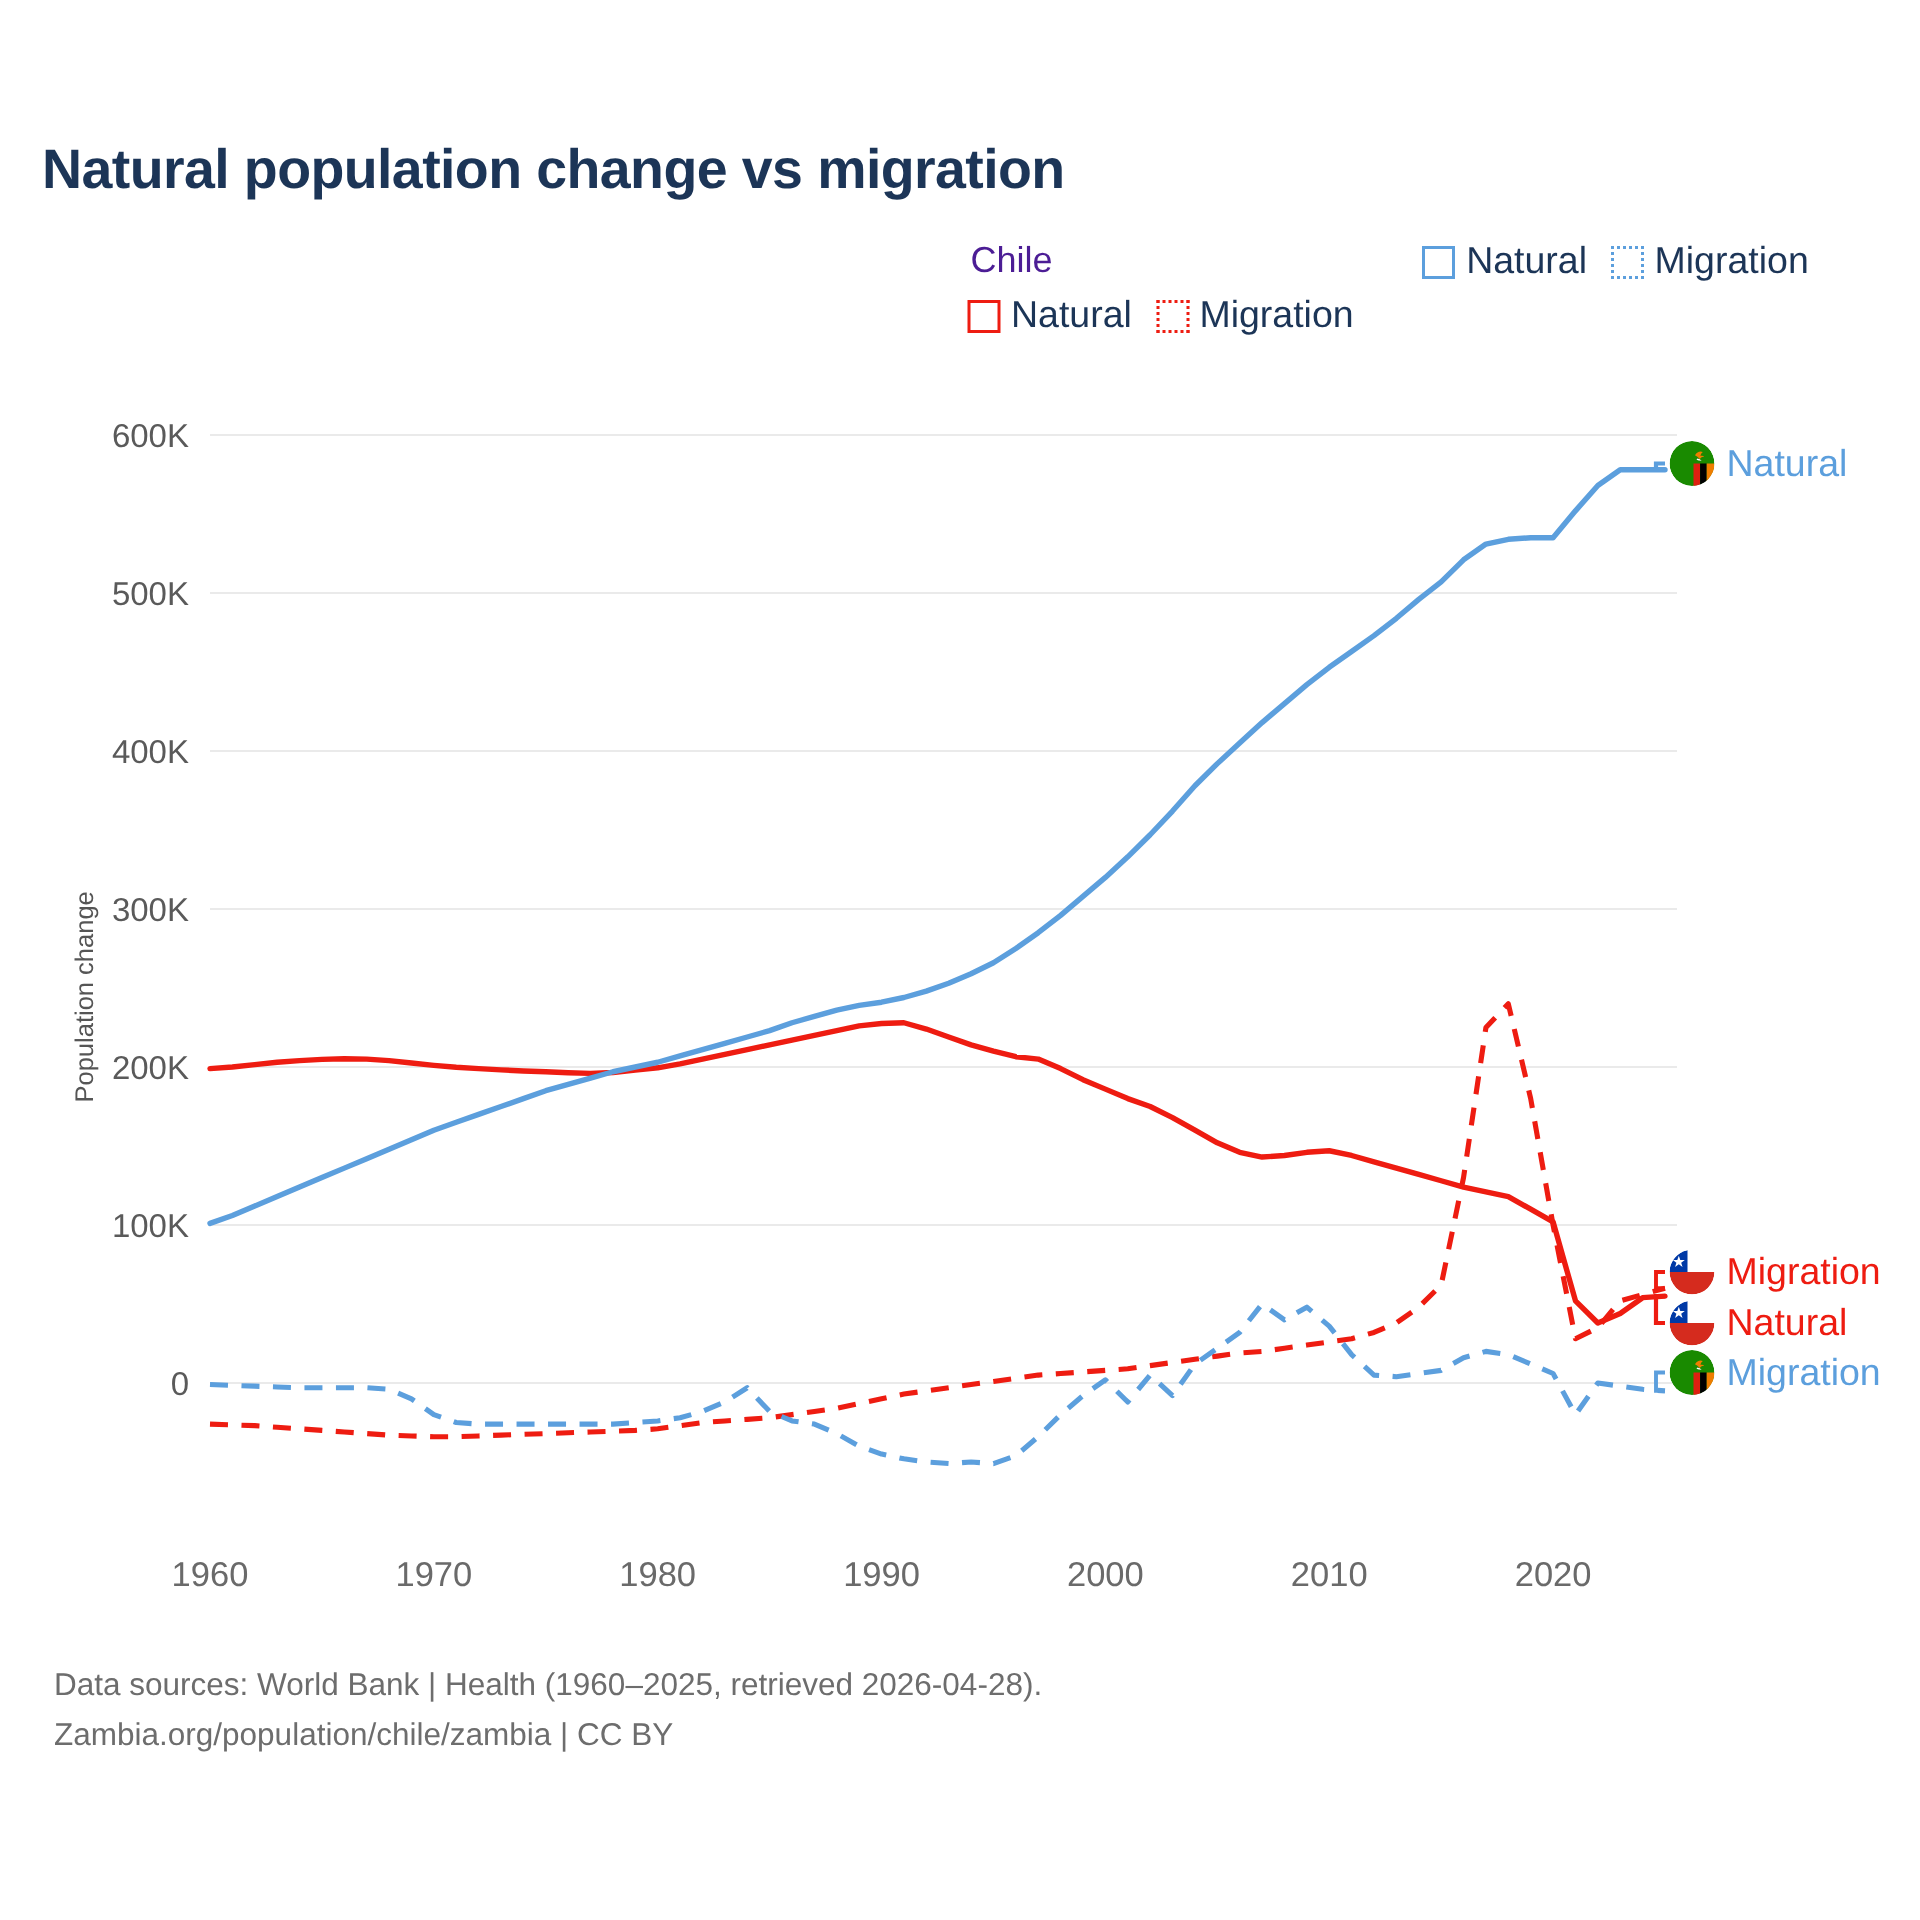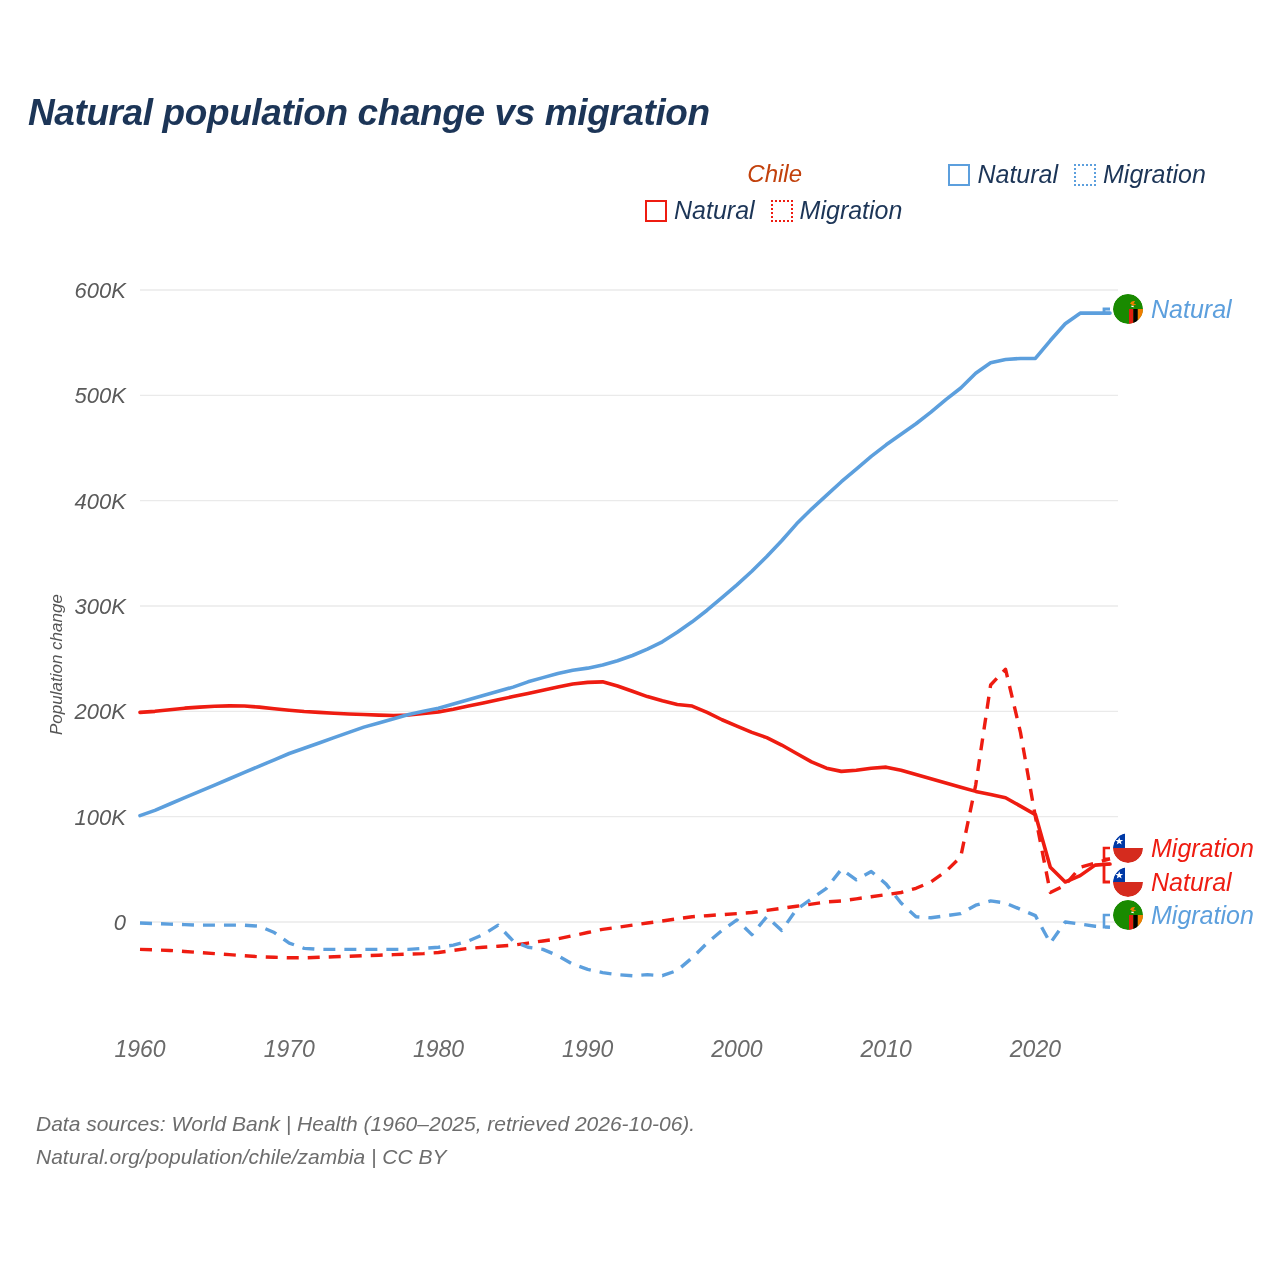--- a/index.html
+++ b/index.html
@@ -1,35 +1,34 @@
 <!DOCTYPE html>
 <html><head>
 <meta charset="utf-8">
 <style>
   html,body{margin:0;padding:0;}
   body{
     width:1280px;height:1280px;background:#ffffff;
     font-family:"Liberation Sans", sans-serif;
     overflow:hidden;position:relative;
   }
-  #root{width:1280px;height:972px;position:relative;font-style:italic;}
+  #root{width:1280px;height:972px;position:relative;}
 
   .title{
     position:absolute;left:28px;top:92px;
     font-size:37px;font-weight:700;color:#1c3557;
     letter-spacing:-0.4px;white-space:nowrap;
   }
 
   
   .legend{position:absolute;left:645px;top:160px;display:flex;gap:46px;}
   .legend-group{display:flex;flex-direction:column;}
   .legend-country{
-    font-size:24px;color:#c2410c;margin-bottom:8px;padding-left:2px;
+    font-size:24px;color:#4c1d95;margin-bottom:8px;padding-left:2px;
     white-space:nowrap;
-    text-align:center;
   }
   .legend-row{display:flex;align-items:center;gap:16px;}
   .legend-item{display:flex;align-items:center;gap:7px;}
   .swatch{width:22px;height:22px;background:#fff;box-sizing:border-box;}
   .swatch.solid-red{border:2.5px solid #ee1c11;}
   .swatch.dot-red{border:2.5px dotted #ee1c11;}
   .swatch.solid-blue{border:2.5px solid #5c9fdd;}
   .swatch.dot-blue{border:2.5px dotted #5c9fdd;}
   .legend-label{font-size:25px;color:#1c3557;white-space:nowrap;}
 
@@ -156,17 +155,17 @@
             <rect x="20.4" y="15" width="4.4" height="15" fill="#000000"></rect>
             <rect x="24.8" y="15" width="5.2" height="15" fill="#ef7d00"></rect>
             <path d="M17 9.5 q2-3.2 5.2-2.2 q-1.4 1.1 -1.6 2.6 q1.7-.4 2.6 .5 q-2.2 .3 -3 1.6 q-1.6-1.9 -3.2-2.5 Z" fill="#ef7d00"></path>
             <path d="M18.6 11.6 q1.8 .2 2.8 1.6 q-2.2 -.2 -3.4 -.7 Z" fill="#ffffff"></path>
           </svg></span>
         <span class="txt" style="color: rgb(92, 159, 221);">Migration</span>
       </div>
     </div>
 
   <div class="footer">
-    <div>Data sources: World Bank | Health (1960–2025, retrieved 2026-10-06).</div>
-    <div>Natural.org/population/chile/zambia | CC BY</div>
+    <div>Data sources: World Bank | Health (1960–2025, retrieved 2026-04-28).</div>
+    <div>Zambia.org/population/chile/zambia | CC BY</div>
   </div>
 
 </div>
 
 </body></html>

